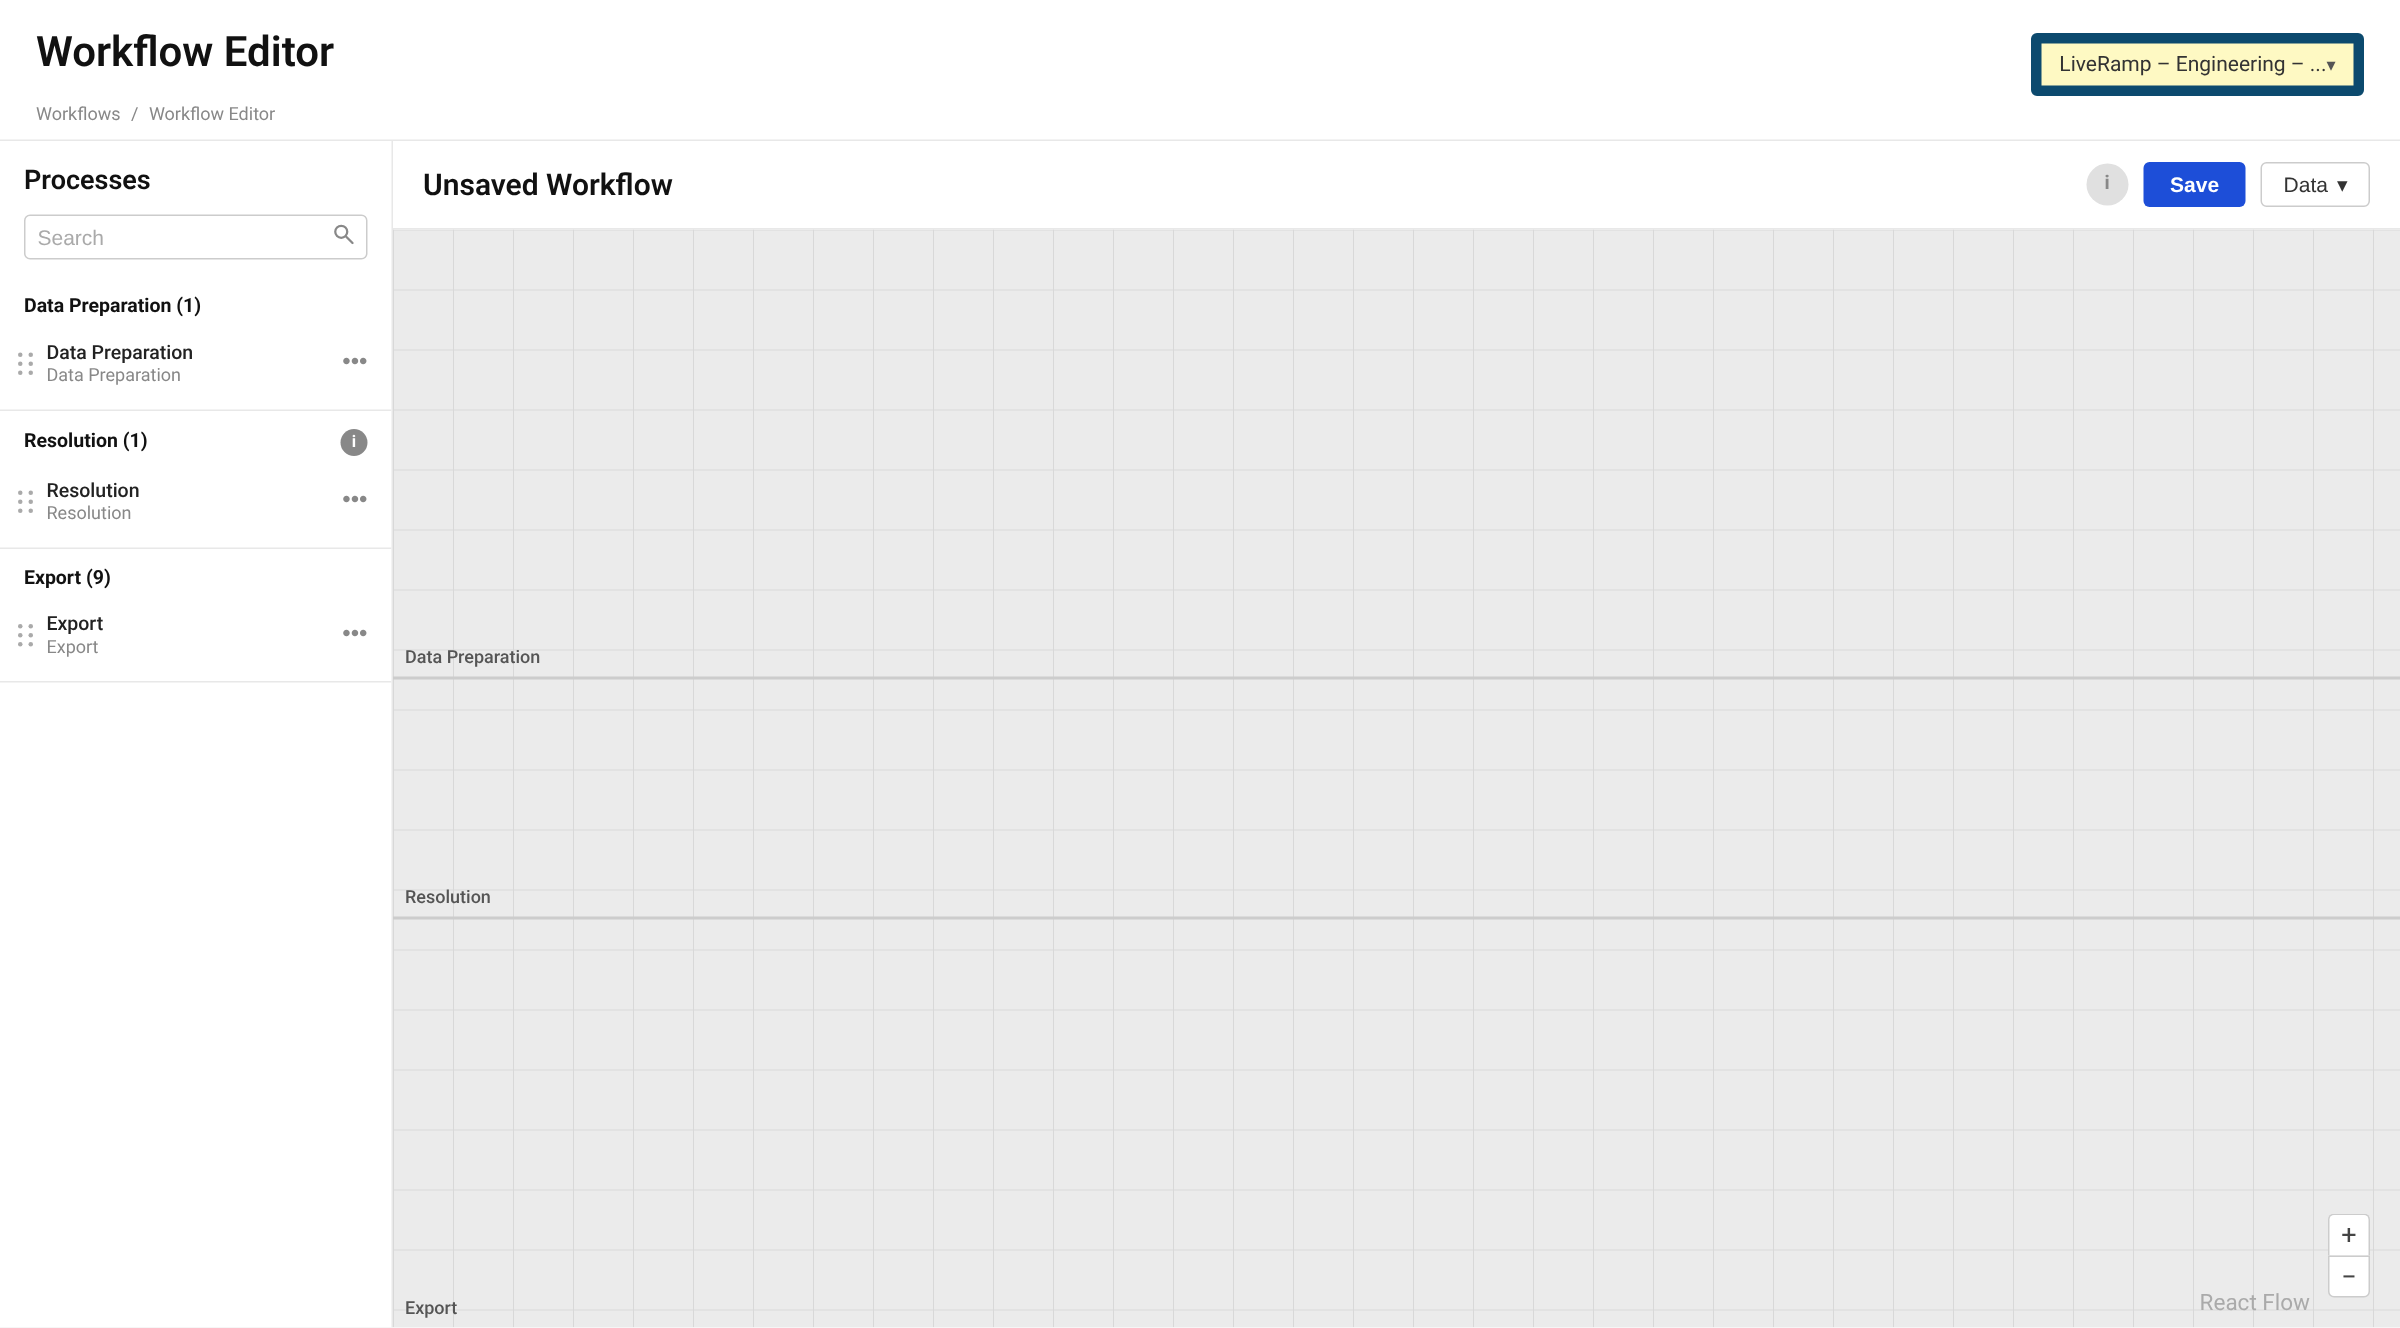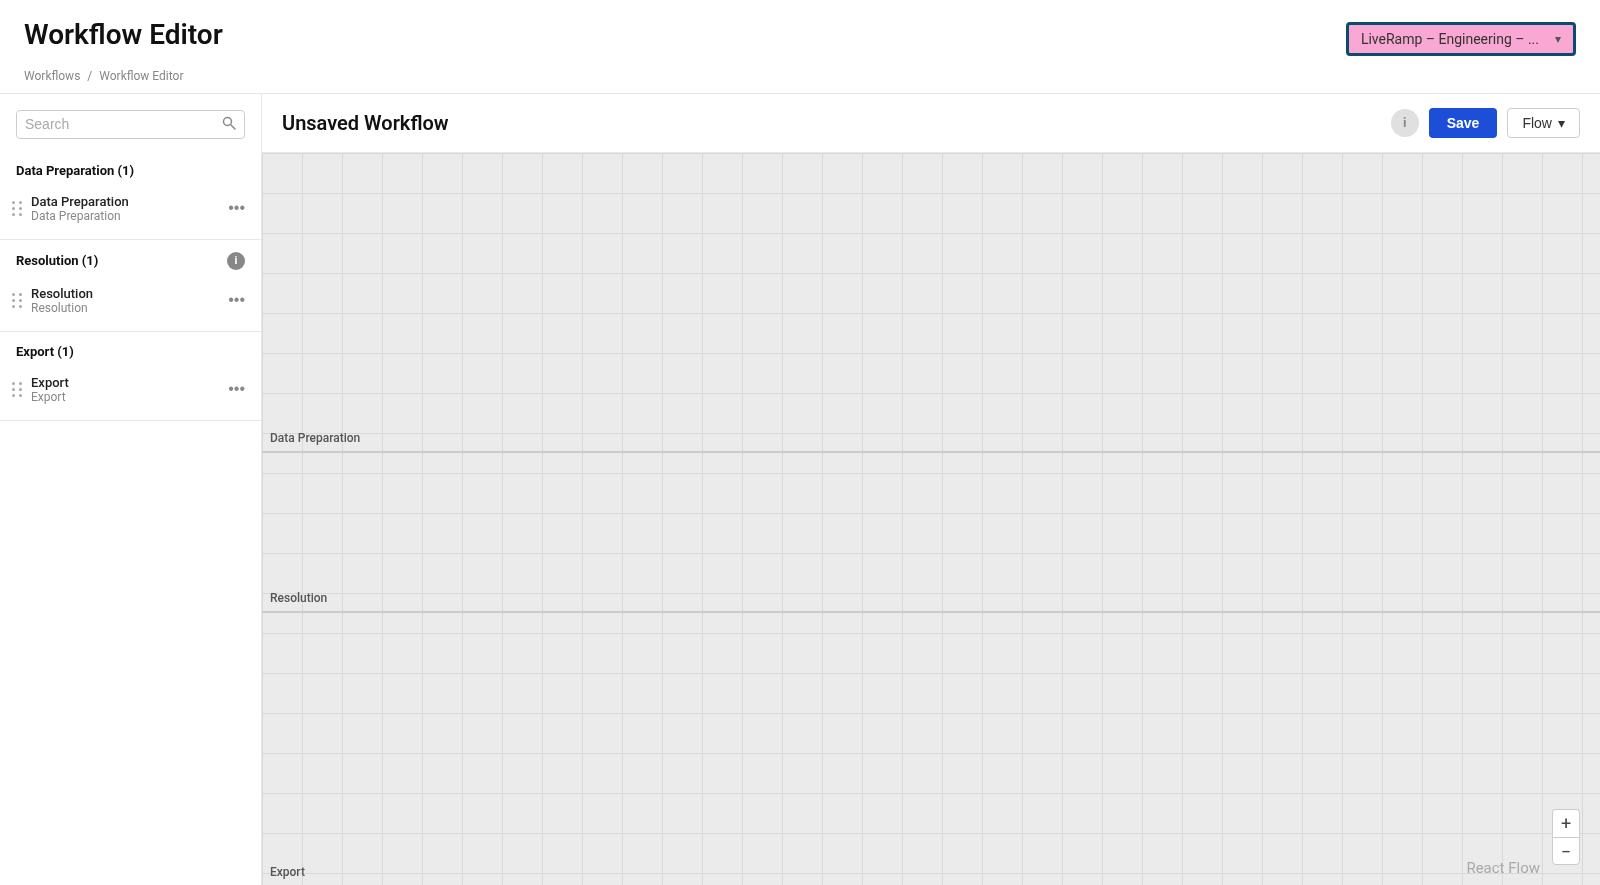--- a/index.html
+++ b/index.html
@@ -45,29 +45,29 @@
     .breadcrumb-sep { margin: 0 4px; }
 
     .top-header-right {
       display: flex;
       align-items: center;
       margin-top: 4px;
     }
     .org-selector {
       display: flex;
       align-items: center;
-      border: 3px solid #0c4a6e;
+      border: 7px solid #0c4a6e;
       border-radius: 4px;
       padding: 6px 12px;
       font-size: 14px;
       cursor: pointer;
-      background: #f9a8d4;
+      background: #fef9c3;
       min-width: 220px;
       justify-content: space-between;
-      gap: 16px;
+      gap: 0;
     }
     .org-selector-text {
       color: #333;
       white-space: nowrap;
       overflow: hidden;
       text-overflow: ellipsis;
     }
     .org-selector-arrow {
       color: #555;
       font-size: 12px;
@@ -339,20 +339,21 @@
     <div class="org-selector">
       <span class="org-selector-text">LiveRamp – Engineering – ...</span>
       <span class="org-selector-arrow">▾</span>
     </div>
   </div>
 </div>
 
 <div class="main-layout">
 
   <div class="sidebar">
+    <div class="sidebar-title">Processes</div>
     <div class="search-container">
       <div class="search-input-wrapper">
         <input class="search-input" type="text" placeholder="Search" style="">
         <span class="search-icon">
           <svg width="14" height="14" viewBox="0 0 14 14" fill="none">
             <circle cx="5.5" cy="5.5" r="4" stroke="#888" stroke-width="1.5"></circle>
             <line x1="9" y1="9" x2="13" y2="13" stroke="#888" stroke-width="1.5" stroke-linecap="round"></line>
           </svg>
         </span>
       </div>
@@ -396,21 +397,21 @@
         <div class="process-names">
           <div class="process-name-primary">Resolution</div>
           <div class="process-name-secondary">Resolution</div>
         </div>
         <button class="process-more-btn">•••</button>
       </div>
     </div>
 
     <div class="section-group">
       <div class="section-header">
-        <span class="section-title">Export (1)</span>
+        <span class="section-title">Export (9)</span>
       </div>
       <div class="process-item">
         <div class="drag-handle">
           <div class="drag-dot"></div>
           <div class="drag-dot"></div>
           <div class="drag-dot"></div>
           <div class="drag-dot"></div>
           <div class="drag-dot"></div>
           <div class="drag-dot"></div>
         </div>
@@ -426,21 +427,21 @@
   <div class="canvas-area">
 
     <div class="canvas-toolbar">
       <div class="workflow-name">Unsaved Workflow</div>
       <div class="toolbar-actions">
         <div class="info-circle">
           <span>i</span>
         </div>
         <button class="save-btn">Save</button>
         <button class="more-btn">
-          <span>Flow</span>
+          <span>Data</span>
           <span>▾</span>
         </button>
       </div>
     </div>
 
     <div class="workflow-canvas">
       <div class="canvas-grid">
 
         <div class="lane" style="top: 0; height: 300px;">
           <span class="lane-label">Data Preparation</span>

